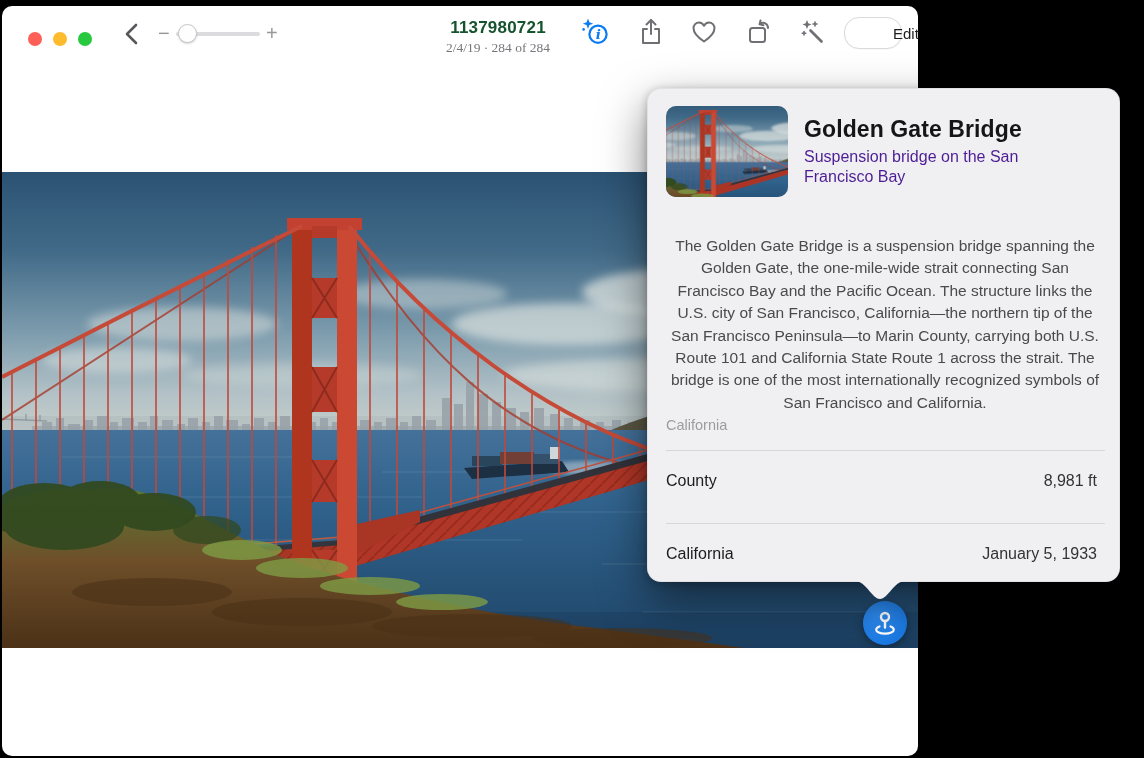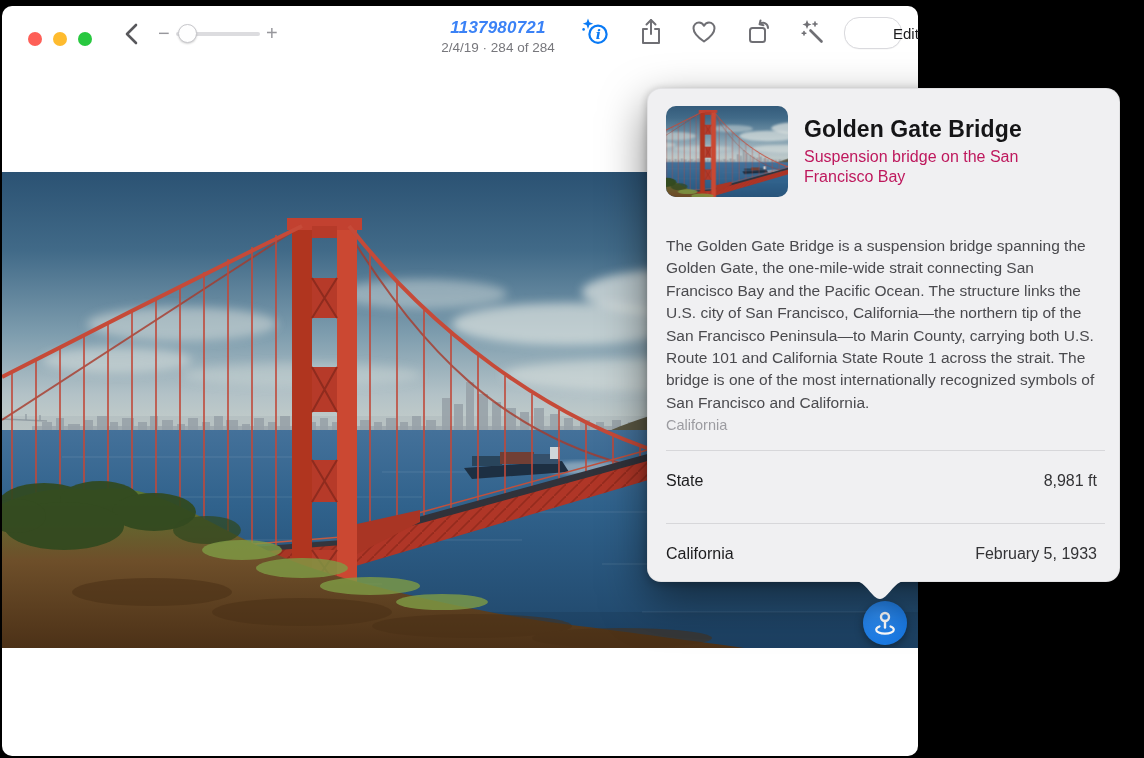--- a/index.html
+++ b/index.html
@@ -14,38 +14,38 @@
   .tl.green{left:76px;background:#28c83f;}
   .back-btn{position:absolute;left:116px;top:14px;width:28px;height:28px;background:none;border:none;padding:0;cursor:pointer;}
   .zoomctl{position:absolute;left:150px;top:12px;width:134px;height:30px;}
   .zoomctl .minus,.zoomctl .plus{position:absolute;top:1px;font-size:20px;color:#97979c;line-height:28px;background:none;border:none;padding:0;}
   .zoomctl .minus{left:6px;}
   .zoomctl .plus{left:114px;}
   .zoomctl .track{position:absolute;left:24px;top:14px;width:84px;height:4px;border-radius:2px;background:#dcdcdf;}
   .zoomctl .knob{position:absolute;left:26px;top:6px;width:17px;height:17px;border-radius:50%;background:#fefefe;
     border:1px solid #c8c8cc;box-shadow:0 1px 2px rgba(0,0,0,.18);}
   .titleblock{position:absolute;left:366px;top:12px;width:260px;text-align:center;}
-  .titleblock .t{font-size:17px;font-weight:700;color:#3b82f6;letter-spacing:.2px;font-style:italic;}
-  .titleblock .s{font-size:13.5px;color:#77777c;margin-top:2px;}
+  .titleblock .t{font-size:17px;font-weight:700;color:#14532d;letter-spacing:.2px;}
+  .titleblock .s{font-size:13.5px;color:#77777c;margin-top:2px;font-family:Liberation Serif, serif;}
   .icon-btn{position:absolute;top:8px;width:36px;height:36px;background:none;border:none;padding:0;cursor:pointer;}
   .icon-btn svg{display:block;margin:auto;}
   .edit-btn{position:absolute;left:842px;top:11px;width:58px;height:32px;border-radius:15px;background:#fff;
     border:1px solid #dadade;font-size:15px;color:#1c1c1e;font-family:inherit;cursor:pointer;box-shadow:0 0.5px 1px rgba(0,0,0,.05);padding-left:48px;}
   
   .photo{position:absolute;left:0;top:166px;width:916px;height:476px;overflow:hidden;}
   
   .popup{position:absolute;left:647px;top:88px;width:473px;height:494px;background:#f0f0f2;border-radius:14px;
     box-shadow:0 18px 45px rgba(0,0,0,.5),0 2px 10px rgba(0,0,0,.25);border:1px solid rgba(0,0,0,.06);box-sizing:border-box;}
   .popup .tail{position:absolute;left:207px;top:492px;width:50px;height:20px;}
   .thumb{position:absolute;left:18px;top:17px;width:122px;height:91px;border-radius:10px;overflow:hidden;
     box-shadow:inset 0 0 0 1px rgba(0,0,0,.12);}
   .thumb svg{display:block;}
   .p-title{position:absolute;left:156px;top:27px;font-size:23px;font-weight:700;color:#151517;letter-spacing:.1px;}
-  .p-sub{position:absolute;left:156px;top:58px;width:250px;font-size:16px;line-height:20px;color:#be185d;}
-  .p-desc{position:absolute;left:18px;top:146px;width:438px;font-size:15.5px;line-height:22.4px;color:#4a4a4e;}
+  .p-sub{position:absolute;left:156px;top:58px;width:250px;font-size:16px;line-height:20px;color:#4c1d95;}
+  .p-desc{position:absolute;left:18px;top:146px;width:438px;font-size:15.5px;line-height:22.4px;color:#4a4a4e;text-align:center;}
   .p-wiki{position:absolute;left:18px;top:328px;font-size:14.5px;color:#9c9ca1;background:none;border:none;padding:0;font-family:inherit;}
   .p-div{position:absolute;left:18px;right:14px;height:1px;background:#d7d7da;}
   .fact-label{position:absolute;left:18px;font-size:16px;color:#1c1c1e;}
   .fact-value{position:absolute;right:22px;font-size:16px;color:#333336;text-align:center;}
   
   .lookup-btn{position:absolute;left:861px;top:595px;width:44px;height:44px;border-radius:50%;border:none;padding:0;
     background:radial-gradient(circle at 35% 30%,#2f8df2,#1272de);box-shadow:0 3px 8px rgba(0,0,0,.35);cursor:pointer;}
   .lookup-btn svg{display:block;margin:auto;}
 </style>
 </head>
@@ -316,19 +316,19 @@
     <div class="thumb">
       <svg width="122" height="91" viewBox="150 30 500 370" preserveAspectRatio="xMidYMid slice">
         <use href="#scene"></use>
       </svg>
     </div>
     <div class="p-title">Golden Gate Bridge</div>
     <div class="p-sub">Suspension bridge on the San Francisco Bay</div>
     <div class="p-desc">The Golden Gate Bridge is a suspension bridge spanning the Golden Gate, the one-mile-wide strait connecting San Francisco Bay and the Pacific Ocean. The structure links the U.S. city of San Francisco, California—the northern tip of the San Francisco Peninsula—to Marin County, carrying both U.S. Route 101 and California State Route 1 across the strait. The bridge is one of the most internationally recognized symbols of San Francisco and California.</div>
     <button class="p-wiki">California</button>
     <div class="p-div" style="top:361px;"></div>
-    <div class="fact-label" style="top:383px;">State</div>
+    <div class="fact-label" style="top:383px;">County</div>
     <div class="fact-value" style="top:383px;">8,981 ft</div>
     <div class="p-div" style="top:434px;"></div>
     <div class="fact-label" style="top:456px;">California</div>
-    <div class="fact-value" style="top:456px;">February 5, 1933</div>
+    <div class="fact-value" style="top:456px;">January 5, 1933</div>
   </div>
 </div>
 
 </body></html>

